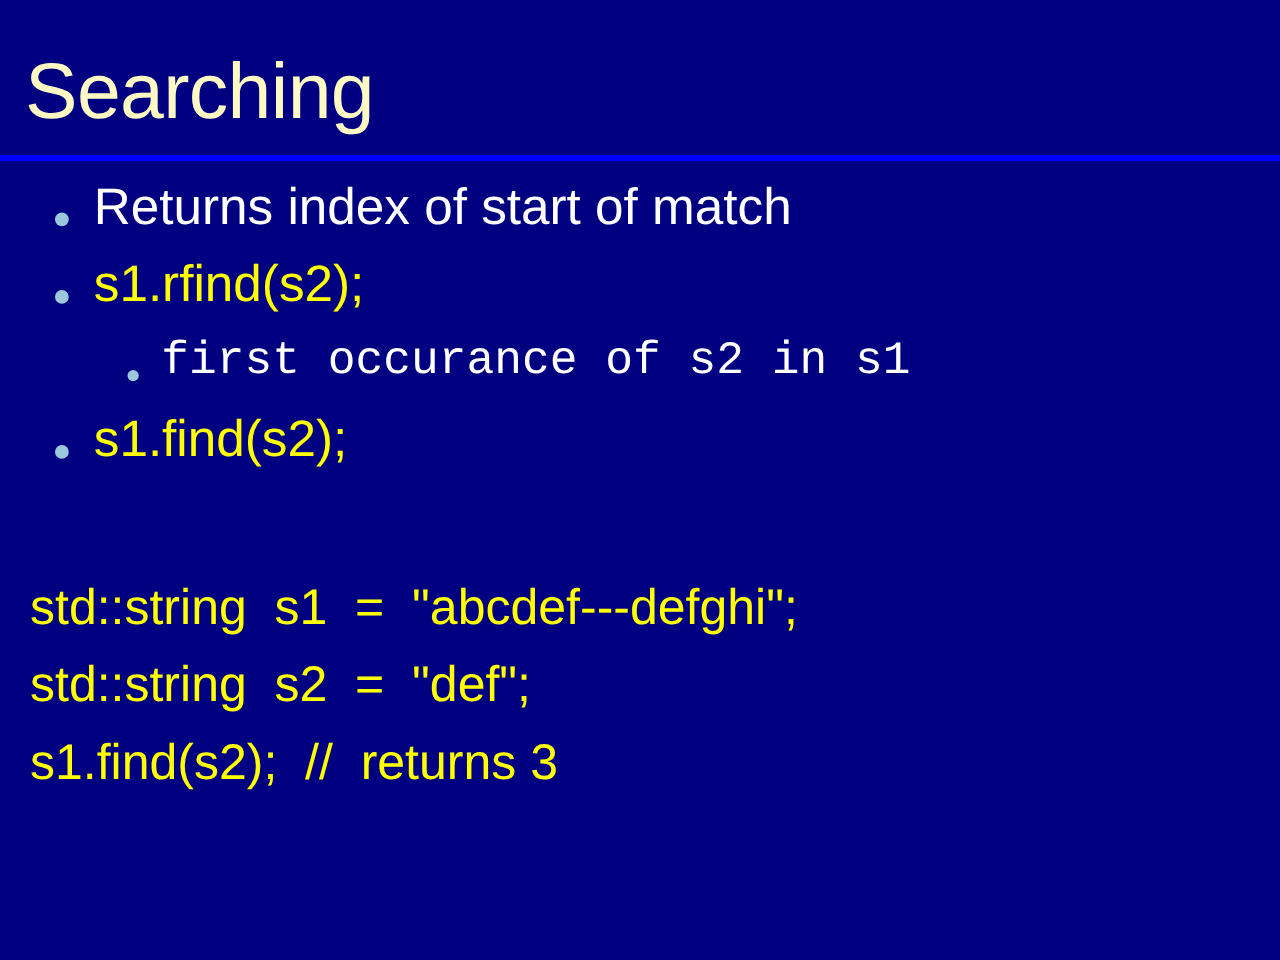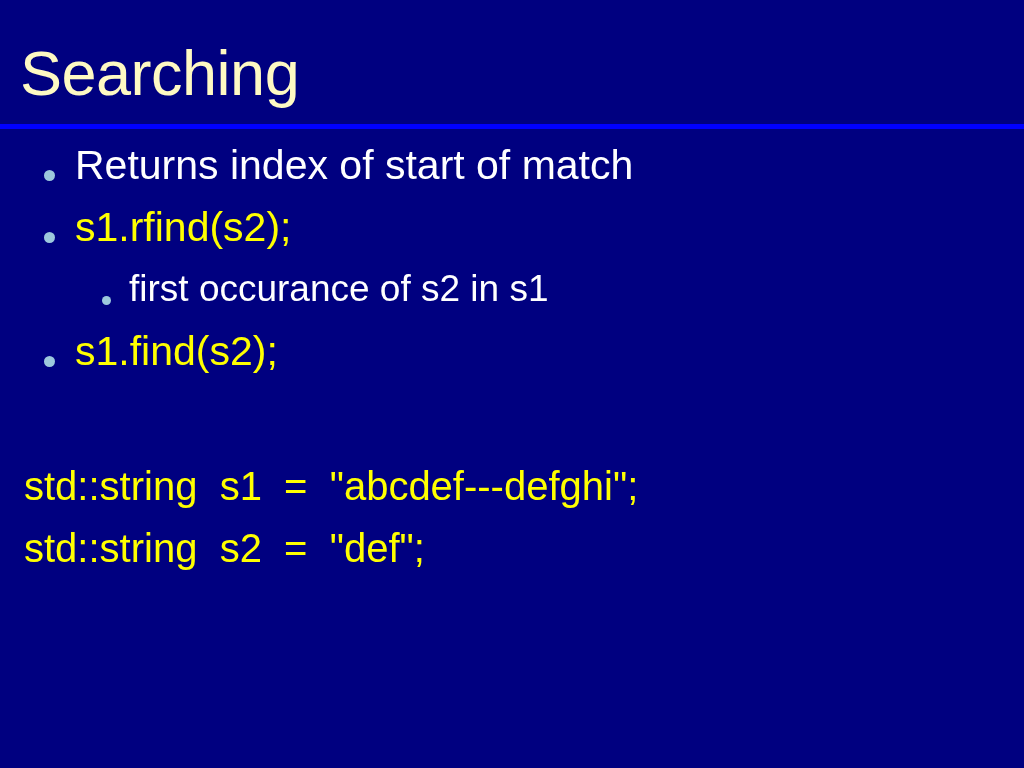--- a/index.html
+++ b/index.html
@@ -87,20 +87,21 @@
     height: 9px;
     border-radius: 50%;
     background: #9cc8dd;
     flex: 0 0 auto;
     margin-top: 22px;
   }
   .lvl2 .text {
     font-size: 37px;
     line-height: 58px;
     margin-left: 18px;
+    font-family: Liberation Mono, monospace;
   }
 
   .white { color: #ffffff; }
   .yellow { color: #ffff00; }
 
   
   #code-block {
     position: absolute;
     left: 24px;
     top: 455px;
@@ -144,15 +145,16 @@
       <span class="marker"></span>
       <span class="text yellow">s1.find(s2);</span>
     </div>
 
 
   </div>
 
   <div id="code-block">
     <div class="code-line">std::string  s1  =  "abcdef---defghi";</div>
     <div class="code-line">std::string  s2  =  "def";</div>
+    <div class="code-line">s1.find(s2);  //  returns 3</div>
   </div>
 
 </div>
 
 </body></html>

